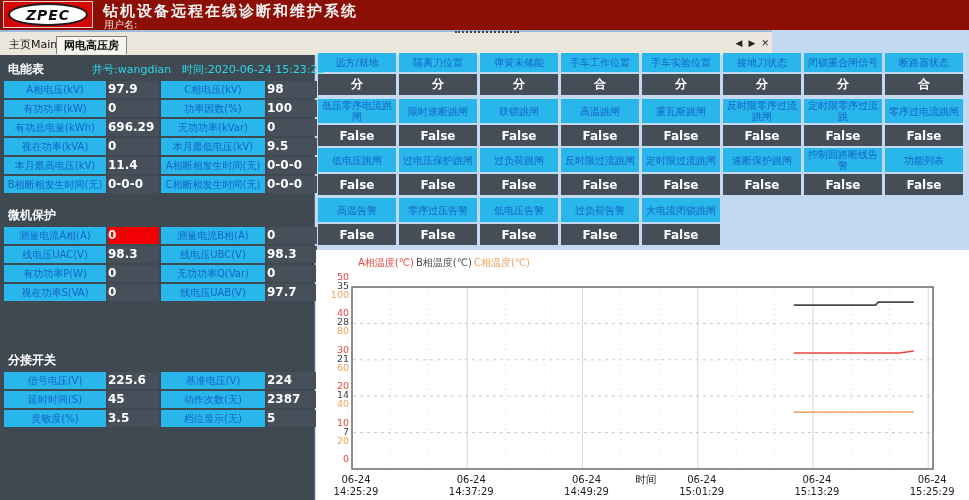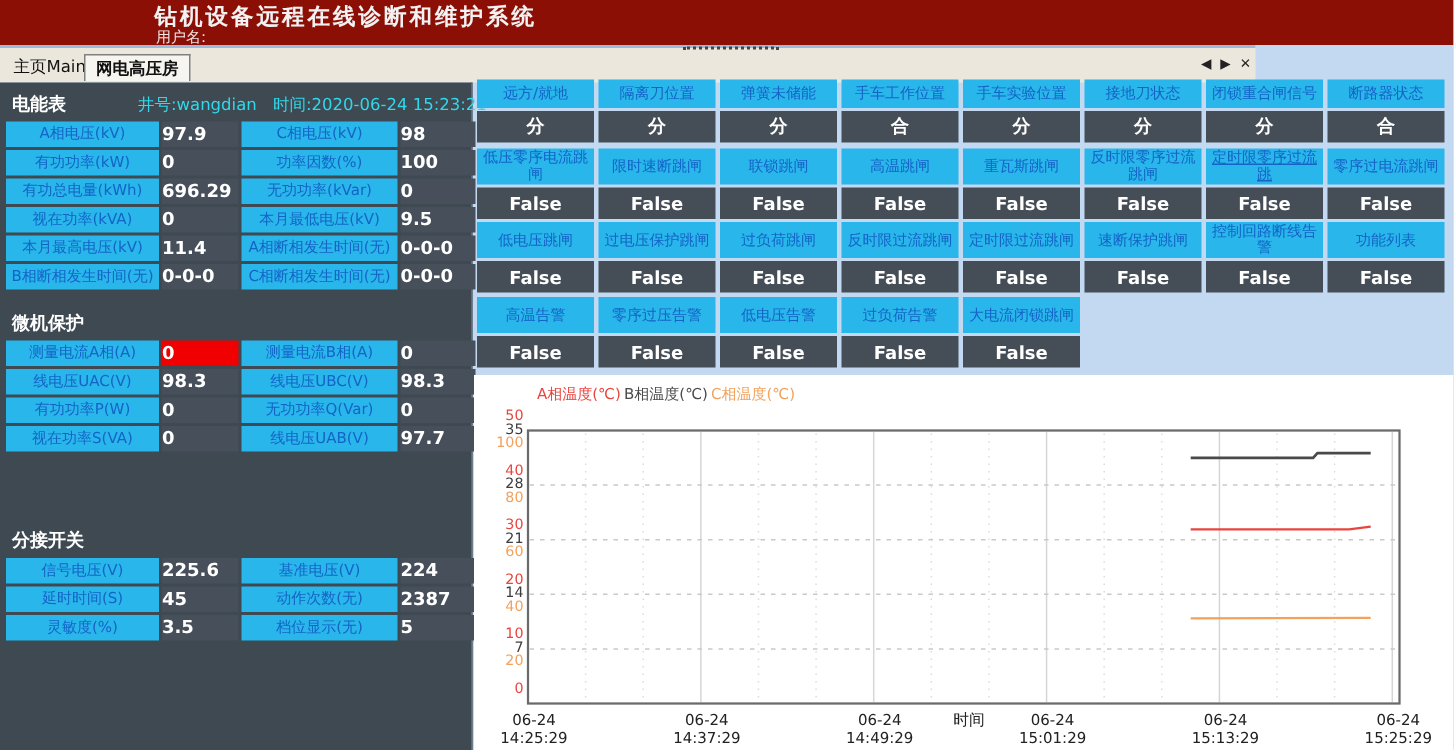--- a/index.html
+++ b/index.html
@@ -10,21 +10,21 @@
   .hdr{position:absolute;left:0;top:0;width:969px;height:30px;background:#8c0f06;}
   .logo{position:absolute;left:3px;top:1px;width:90px;height:27px;background:#d40505;display:flex;align-items:center;justify-content:center;border:1px solid #e8c9c9;box-sizing:border-box;}
   .logo-oval{background:#fff;border:2px solid #1a1a1a;border-radius:50%;width:76px;height:19px;display:flex;align-items:center;justify-content:center;}
   .logo-oval span{font-weight:bold;font-style:italic;font-size:14px;color:#111;letter-spacing:1px;}
   .hdr-title{position:absolute;left:103px;top:2px;color:#f2f2f2;font-size:15px;font-weight:bold;letter-spacing:2px;}
   .hdr-user{position:absolute;left:104px;top:18px;color:#efe6e6;font-size:10px;}
   .menu-btn{position:absolute;right:6px;top:3px;height:21px;min-width:98px;background:linear-gradient(#f6faff,#d4e5f9 45%,#b9d2ef);border:1px solid #4e6fa8;border-radius:3px;color:#15335c;font-size:11px;font-weight:bold;display:flex;align-items:center;justify-content:center;gap:6px;font-family:inherit;cursor:pointer;}
   .menu-btn .caret{font-size:8px;color:#333;}
 
   
-  .tabbar{position:absolute;left:0;top:30px;width:837px;height:25px;background:#ebe7dc;border-top:2px solid #9db9dc;box-sizing:border-box;}
+  .tabbar{position:absolute;left:0;top:30px;width:772px;height:25px;background:#ebe7dc;border-top:2px solid #9db9dc;box-sizing:border-box;}
   .splitter{position:absolute;left:455px;top:-1px;width:64px;height:4px;border-top:2px dotted #444;}
   .tab{position:absolute;top:4px;height:17px;line-height:17px;padding:0 7px;font-size:11px;color:#111;cursor:pointer;}
   .tab.t0{left:2px;}
   .tab.t1{left:56px;background:#f7f5ef;border:1px solid #808080;border-bottom:none;font-weight:bold;}
   .tabnav{position:absolute;right:3px;top:6px;font-size:9px;color:#222;display:flex;gap:6px;}
   .tabnav span{cursor:pointer;}
 
   
   .left-panel{position:absolute;left:0;top:55px;width:315px;height:445px;background:#3f4952;border-right:1px solid #5b6d7c;box-sizing:border-box;}
   .sec{position:absolute;left:0;width:315px;}
@@ -46,20 +46,25 @@
   
   .chart-box{position:absolute;left:316px;top:250px;width:653px;height:250px;background:#fff;}
   .chart-box svg{display:block;}
 </style>
 </head>
 <body>
 
 <div class="app">
 
   <div class="hdr">
+    <div class="logo">
+      <span class="logo-oval">
+          <span>ZPEC</span>
+        </span>
+    </div>
     <div class="hdr-title">钻机设备远程在线诊断和维护系统</div>
     <div class="hdr-user">用户名:</div>
   </div>
 
   <div class="tabbar">
     <div class="splitter"></div>
     <div class="tab t0">主页Main</div>
     <div class="tab t1">网电高压房</div>
     <div class="tabnav">
       <span>◀</span>
@@ -165,21 +170,21 @@
         <div class="rlabel" style="grid-area: 1 / 2;">限时速断跳闸</div>
         <div class="rvalue" style="grid-area: 2 / 2;">False</div>
         <div class="rlabel" style="grid-area: 1 / 3;">联锁跳闸</div>
         <div class="rvalue" style="grid-area: 2 / 3;">False</div>
         <div class="rlabel" style="grid-area: 1 / 4;">高温跳闸</div>
         <div class="rvalue" style="grid-area: 2 / 4;">False</div>
         <div class="rlabel" style="grid-area: 1 / 5;">重瓦斯跳闸</div>
         <div class="rvalue" style="grid-area: 2 / 5;">False</div>
         <div class="rlabel" style="grid-area: 1 / 6;">反时限零序过流跳闸</div>
         <div class="rvalue" style="grid-area: 2 / 6;">False</div>
-        <div class="rlabel" style="grid-area: 1 / 7; text-decoration: underline;">定时限零序过流跳</div>
+        <div class="rlabel" style="grid-area: 1 / 7;">定时限零序过流跳</div>
         <div class="rvalue" style="grid-area: 2 / 7;">False</div>
         <div class="rlabel" style="grid-area: 1 / 8;">零序过电流跳闸</div>
         <div class="rvalue" style="grid-area: 2 / 8;">False</div>
       </div>
       <div class="rrow" style="top: 95px; grid-template-rows: 24px 21px;">
         <div class="rlabel" style="grid-area: 1 / 1;">低电压跳闸</div>
         <div class="rvalue" style="grid-area: 2 / 1;">False</div>
         <div class="rlabel" style="grid-area: 1 / 2;">过电压保护跳闸</div>
         <div class="rvalue" style="grid-area: 2 / 2;">False</div>
         <div class="rlabel" style="grid-area: 1 / 3;">过负荷跳闸</div>

